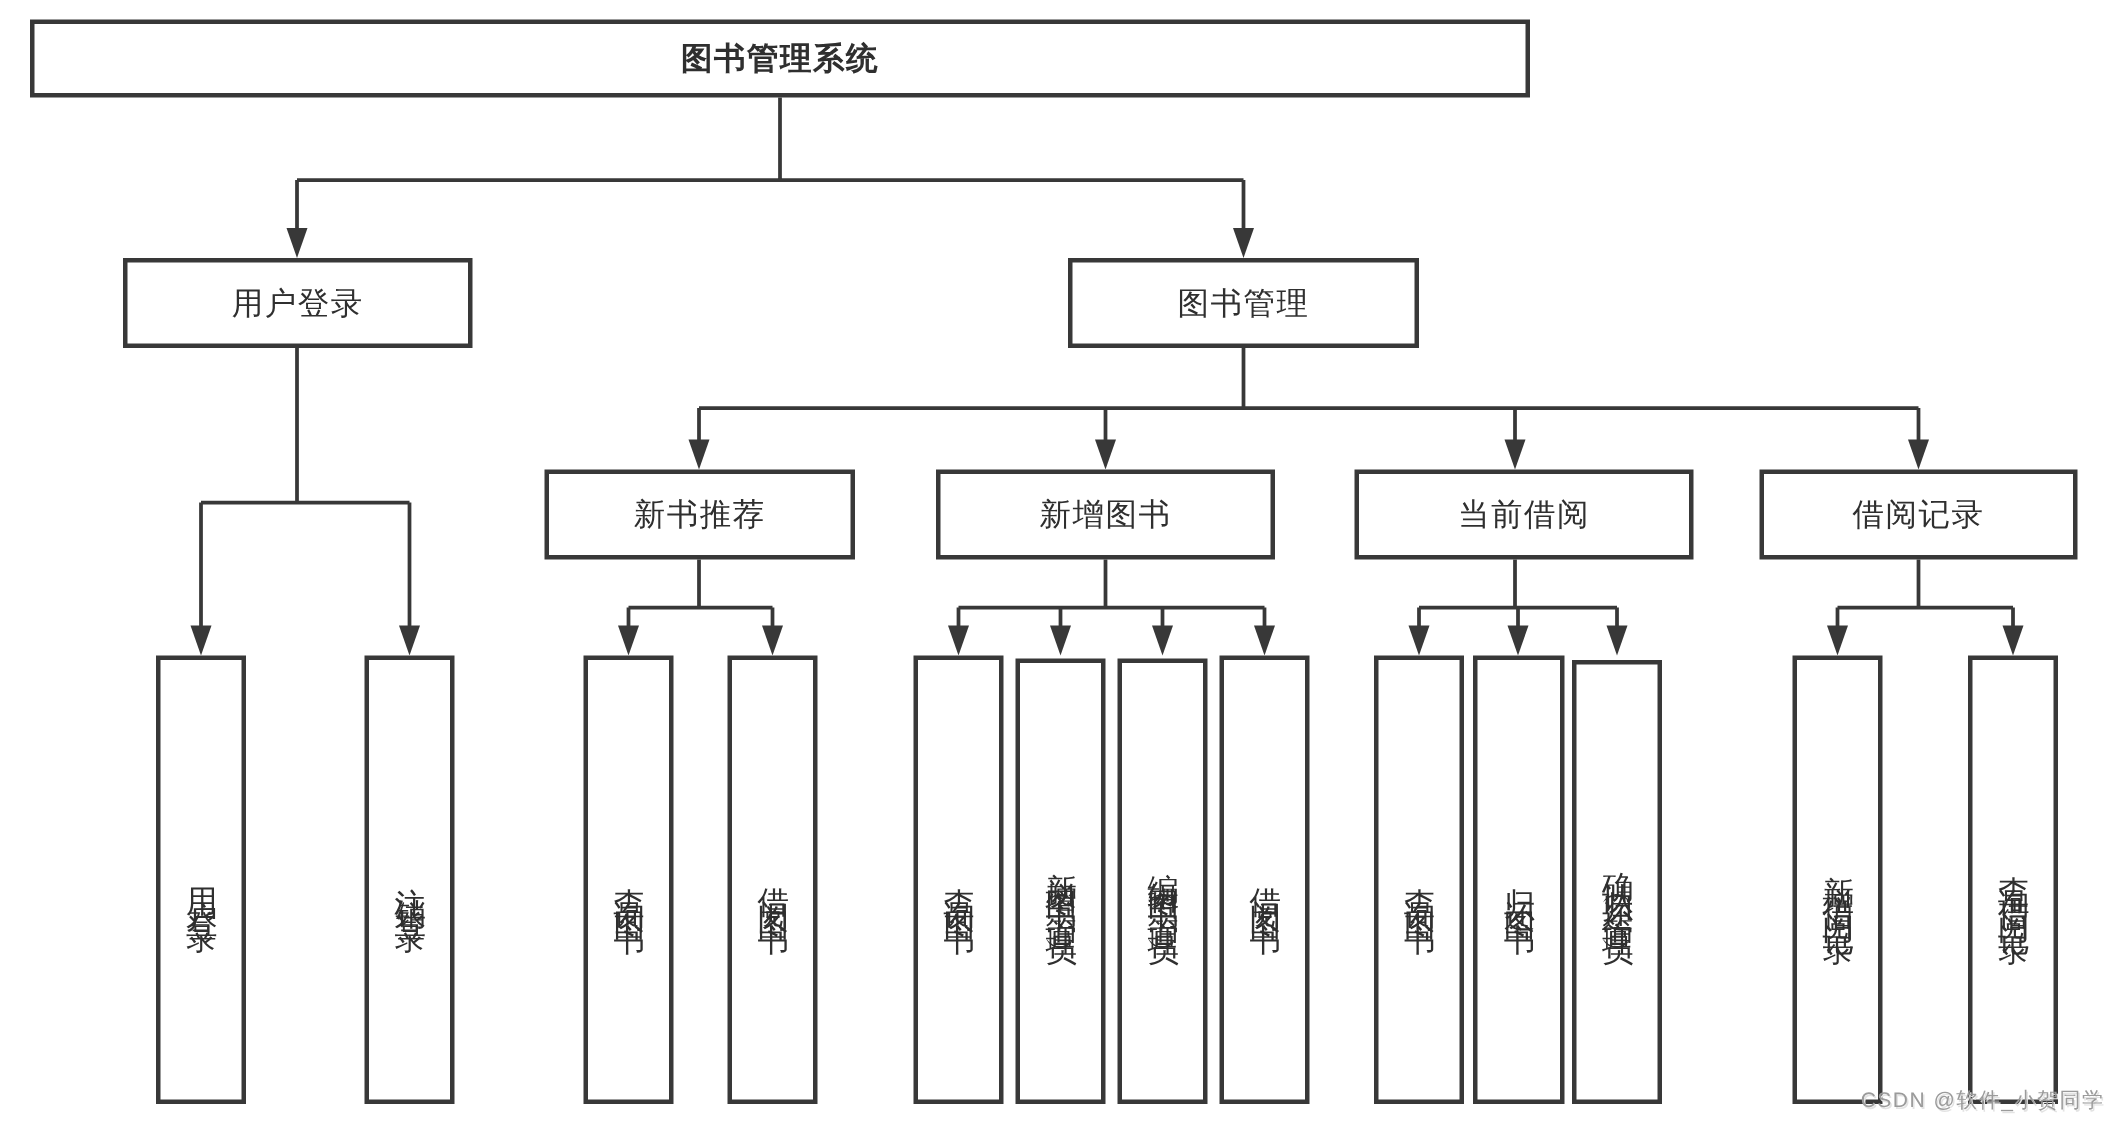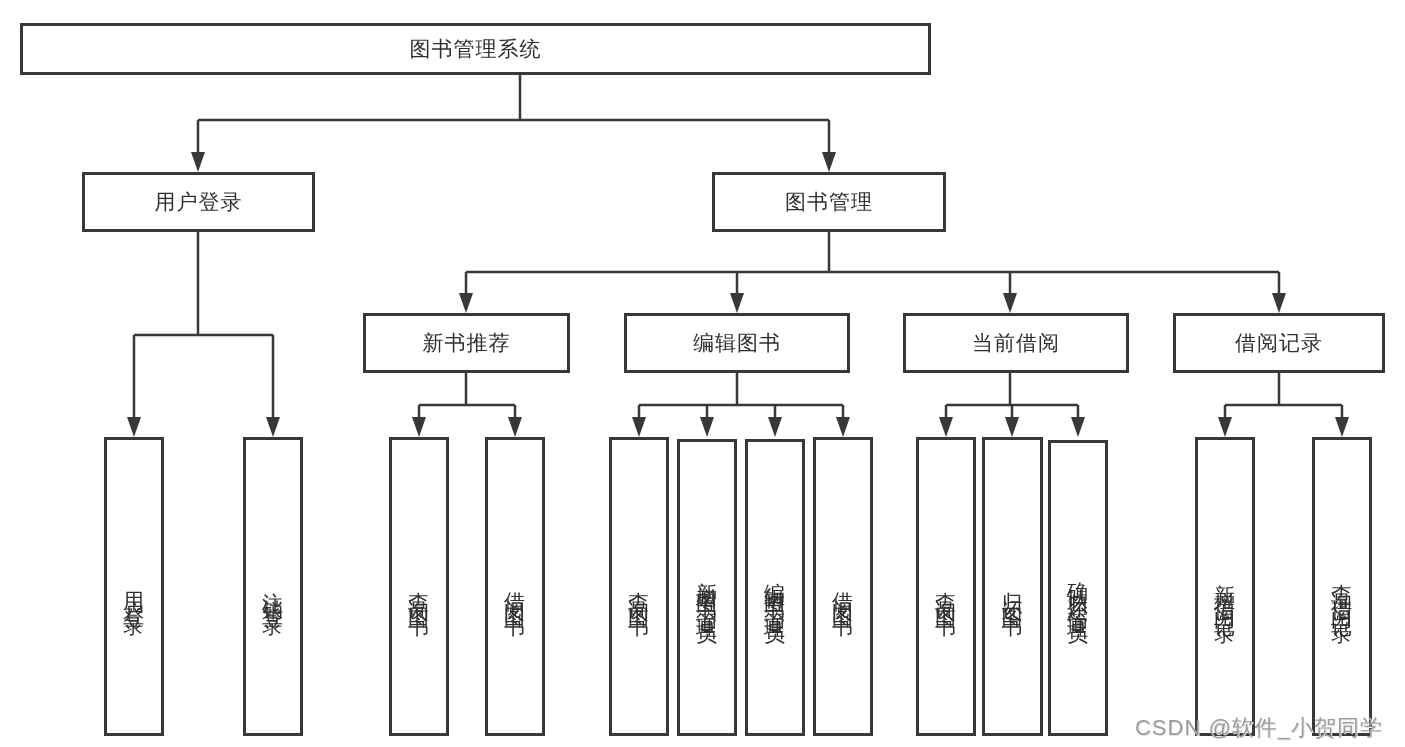--- a/index.html
+++ b/index.html
@@ -49,23 +49,23 @@
     writing-mode: vertical-rl;
     text-orientation: mixed;
     letter-spacing: 8px;
     font-size: 21px;
     line-height: 1;
     padding-top: 8px;
   }
   .node.v.long { letter-spacing: 6px; }
   .watermark {
     position: absolute;
-    right: 22px;
+    right: 2px;
     bottom: 4px;
-    font-size: 22px;
+    font-size: 14px;
     color: var(--watermark);
     text-shadow: 1px 1px 0 #e3e3e3;
     letter-spacing: 1px;
     white-space: nowrap;
   }
 </style>
 </head>
 <body>
 
 <div class="canvas">
@@ -106,27 +106,27 @@
       <polygon points="1005,417 1019,417 1012,437"></polygon>
       <polygon points="1071,417 1085,417 1078,437"></polygon>
     </g>
     <g>
       <path d="M1279,372 V405 M1225,405 H1342 M1225,405 V419 M1342,405 V419"></path>
       <polygon points="1218,417 1232,417 1225,437"></polygon>
       <polygon points="1335,417 1349,417 1342,437"></polygon>
     </g>
   </svg>
 
-  <div class="node" style="left:20px; top:23px; width:911px; height:52px;">图书管理系统</div>
+  <div class="node" style="left:20px; top:13px; width:1000px; height:52px;font-weight:bold;">图书管理系统</div>
 
   <div class="node" style="left:82px; top:172px; width:233px; height:60px;">用户登录</div>
   <div class="node" style="left:363px; top:313px; width:207px; height:60px;">新书推荐</div>
 
   <div class="node" style="left:712px; top:172px; width:234px; height:60px;">图书管理</div>
-  <div class="node" style="left:624px; top:313px; width:226px; height:60px;">编辑图书</div>
+  <div class="node" style="left:624px; top:313px; width:226px; height:60px;">新增图书</div>
   <div class="node" style="left:903px; top:313px; width:226px; height:60px;">当前借阅</div>
   <div class="node" style="left:1173px; top:313px; width:212px; height:60px;">借阅记录</div>
 
   <div class="node v" style="left:104px; top:437px; width:60px; height:299px;">用户登录</div>
   <div class="node v" style="left:243px; top:437px; width:60px; height:299px;">注销登录</div>
 
   <div class="node v" style="left:389px; top:437px; width:60px; height:299px;">查询图书</div>
   <div class="node v" style="left:485px; top:437px; width:60px; height:299px;">借阅图书</div>
 
   <div class="node v" style="left:609px; top:437px; width:60px; height:299px;">查询图书</div>

